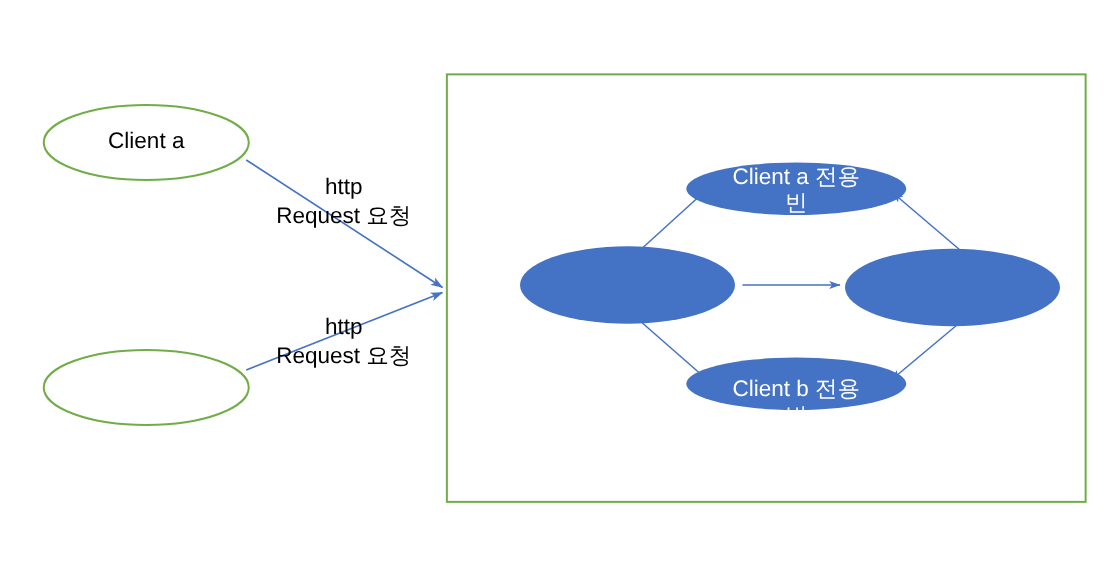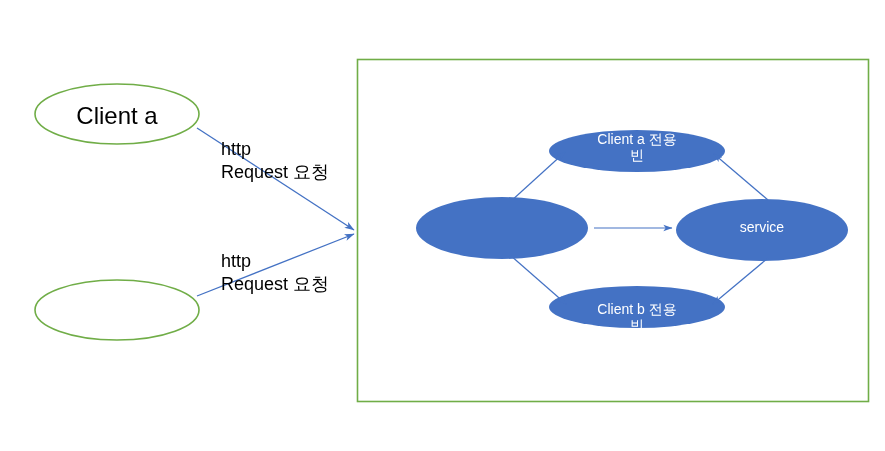--- a/index.html
+++ b/index.html
@@ -25,34 +25,34 @@
     height: 451px;
   }
   .node-label {
     position: absolute;
     text-align: center;
     line-height: 1.15;
     white-space: pre-line;
     pointer-events: none;
   }
   .client-label {
-    font-size: 24px;
+    font-size: 18px;
     color: #000000;
   }
   .bean-label {
-    font-size: 14px;
+    font-size: 18px;
     color: #ffffff;
   }
   .edge-label {
     position: absolute;
     font-size: 18px;
     color: #000000;
     line-height: 1.25;
     white-space: pre-line;
-    text-align: left;
+    text-align: center;
   }
 </style>
 </head>
 <body>
 
 <div id="canvas">
 
   <svg id="diagram-svg" viewBox="0 0 885 451" xmlns="http://www.w3.org/2000/svg">
     <defs>
       <marker id="arrowhead" markerWidth="9" markerHeight="9" refX="7.2" refY="3.1" orient="auto" markerUnits="strokeWidth">
@@ -77,21 +77,20 @@
     <line x1="510" y1="255" x2="566" y2="304" stroke="#4472C4" stroke-width="1.2" marker-end="url(#arrowhead)"></line>
     <line x1="594" y1="228" x2="672" y2="228" stroke="#4472C4" stroke-width="1.2" marker-end="url(#arrowhead)"></line>
     <line x1="768" y1="200" x2="714" y2="154" stroke="#4472C4" stroke-width="1.2" marker-end="url(#arrowhead)"></line>
     <line x1="768" y1="258" x2="713" y2="304" stroke="#4472C4" stroke-width="1.2" marker-end="url(#arrowhead)"></line>
   </svg>
 
   <div class="node-label client-label" style="left:35px; top:102px; width:164px;">Client a</div>
 
 
 
-  <div class="node-label bean-label" style="left:676px; top:219px; width:172px;">service</div>
 
   <div class="node-label bean-label" style="left:549px; top:131px; width:176px;">Client a 전용
 빈</div>
 
   <div class="node-label bean-label" style="left:549px; top:301px; width:176px;">Client b 전용
 빈</div>
 
   <div class="edge-label" style="left:221px; top:138px;">http
 Request 요청</div>
 

